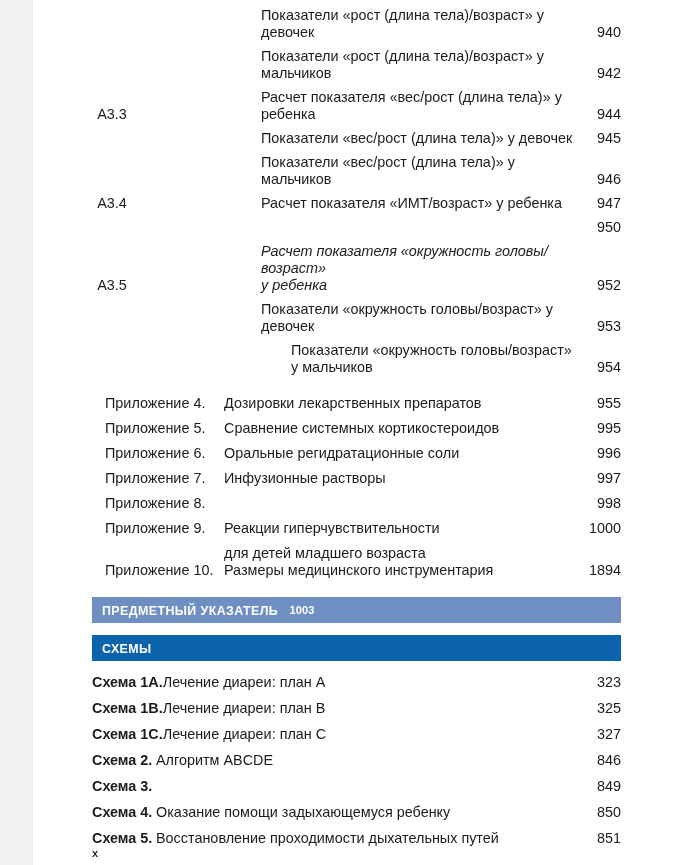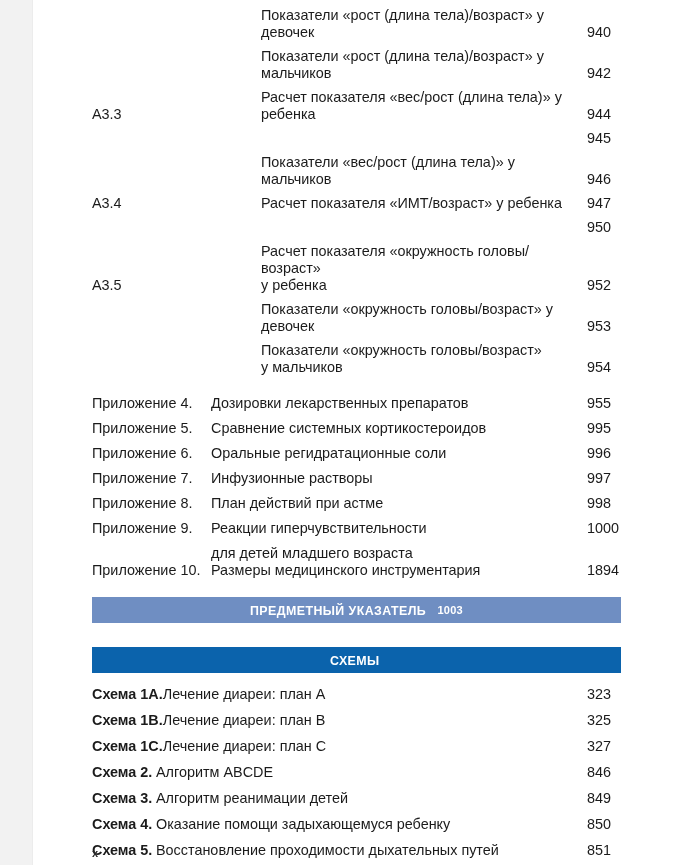--- a/index.html
+++ b/index.html
@@ -42,71 +42,72 @@
   
   .row {
     display: flex;
     align-items: flex-end;
     font-size: 14.4px;
     line-height: 17px;
   }
   .row .num {
     flex: 0 0 auto;
     margin-left: auto;
-    text-align: left;
+    text-align: right;
     min-width: 34px;
     padding-left: 7px;
     white-space: nowrap;
   }
   .row .body {
     flex: 1 1 auto;
   }
   .row .body .l {
     display: block;
   }
 
   
   .a3 .row {
     padding-top: 7px;
   }
   .a3 .code {
     flex: 0 0 40px;
-    text-align: left;
+    text-align: center;
     padding-right: 9px;
     white-space: nowrap;
   }
   .a3 .code.blank { visibility: hidden; }
   .a3 .indent { flex: 0 0 120px; }   
 
   
   .apps { margin-top: 11px; }
   .apps .row { padding-top: 8px; }
   .apps .label {
     flex: 0 0 119px;              
     white-space: nowrap;
+    margin-left: 13px;
   }
 
   
   .bar {
     display: flex;
     align-items: center;
-    justify-content: center;
+    justify-content: flex-start;
     height: 26px;
     padding: 0 10px;
     color: #ffffff;
     font-weight: bold;
     font-size: 13.2px;
     letter-spacing: 0.45px;
     box-sizing: border-box;
   }
   .bar .bar-title { transform: scaleX(0.94); transform-origin: left center; }
   .bar .bar-num  { font-size: 11px; letter-spacing: 0.2px; }
 
   .bar-index   { background: #6f8ec2; margin-top: 18px; }
-  .bar-schemes { background: #0b63ac; margin-top: 24px; }
+  .bar-schemes { background: #0b63ac; margin-top: 12px; }
 
   
   .schemes { margin-top: 4px; }
   .schemes .row { padding-top: 9px; }
   .schemes .label {
     flex: 0 0 64px;               
     font-weight: bold;
     white-space: nowrap;
   }
 
@@ -152,20 +153,23 @@
             <span class="code">А3.3</span>
             <span class="indent"></span>
             <div class="body" style="flex: 1 1 auto;">
               <span class="l">Расчет показателя «вес/рост (длина тела)» у ребенка</span>
             </div>
             <span class="num">944</span>
           </div>
           <div class="row">
             <span class="code blank">—</span>
             <span class="indent"></span>
+            <div class="body" style="flex: 1 1 auto;">
+              <span class="l">Показатели «вес/рост (длина тела)» у девочек</span>
+            </div>
             <span class="num">945</span>
           </div>
           <div class="row">
             <span class="code blank">—</span>
             <span class="indent"></span>
             <div class="body" style="flex: 1 1 auto;">
               <span class="l">Показатели «вес/рост (длина тела)» у мальчиков</span>
             </div>
             <span class="num">946</span>
           </div>
@@ -178,38 +182,38 @@
             <span class="num">947</span>
           </div>
           <div class="row">
             <span class="code blank">—</span>
             <span class="indent"></span>
             <span class="num">950</span>
           </div>
           <div class="row">
             <span class="code">А3.5</span>
             <span class="indent"></span>
-            <div class="body" style="flex: 1 1 auto;">
+            <div class="body" style="flex: 1 1 auto; font-style: italic;">
               <span class="l">Расчет показателя «окружность головы/возраст»</span>
               <span class="l">у ребенка</span>
             </div>
             <span class="num">952</span>
           </div>
           <div class="row">
             <span class="code blank">—</span>
             <span class="indent"></span>
             <div class="body" style="flex: 1 1 auto;">
               <span class="l">Показатели «окружность головы/возраст» у девочек</span>
             </div>
             <span class="num">953</span>
           </div>
           <div class="row">
             <span class="code blank">—</span>
             <span class="indent"></span>
-            <div class="body" style="flex: 1 1 auto;">
+            <div class="body" style="flex: 1 1 auto; margin-left: 30px;">
               <span class="l">Показатели «окружность головы/возраст»</span>
               <span class="l">у мальчиков</span>
             </div>
             <span class="num">954</span>
           </div>
         </div>
 
       <div class="apps">
           <div class="row">
             <span class="label">Приложение 4.</span>
@@ -234,23 +238,20 @@
           </div>
           <div class="row">
             <span class="label">Приложение 7.</span>
             <div class="body">
               <span class="l">Инфузионные растворы</span>
             </div>
             <span class="num">997</span>
           </div>
           <div class="row">
             <span class="label">Приложение 8.</span>
-            <div class="body">
-              <span class="l">План действий при астме</span>
-            </div>
             <span class="num">998</span>
           </div>
           <div class="row">
             <span class="label">Приложение 9.</span>
             <div class="body">
               <span class="l">Реакции гиперчувствительности</span>
             </div>
             <span class="num">1000</span>
           </div>
           <div class="row">
@@ -296,23 +297,20 @@
           </div>
           <div class="row">
             <span class="label">Схема 2.</span>
             <div class="body">
               <span class="l">Алгоритм ABCDE</span>
             </div>
             <span class="num">846</span>
           </div>
           <div class="row">
             <span class="label">Схема 3.</span>
-            <div class="body">
-              <span class="l">Алгоритм реанимации детей</span>
-            </div>
             <span class="num">849</span>
           </div>
           <div class="row">
             <span class="label">Схема 4.</span>
             <div class="body">
               <span class="l">Оказание помощи задыхающемуся ребенку</span>
             </div>
             <span class="num">850</span>
           </div>
           <div class="row">

